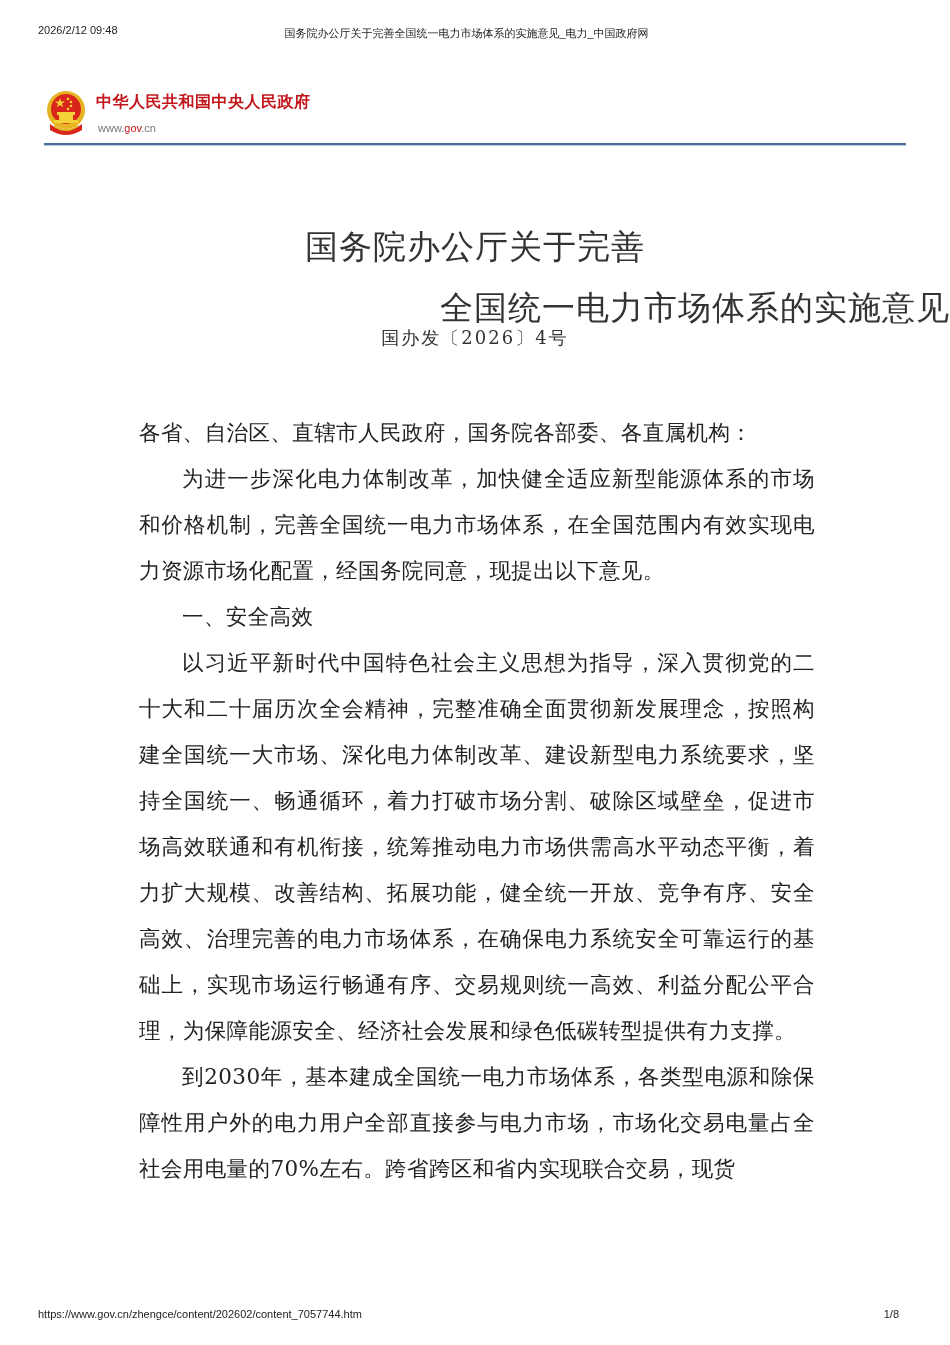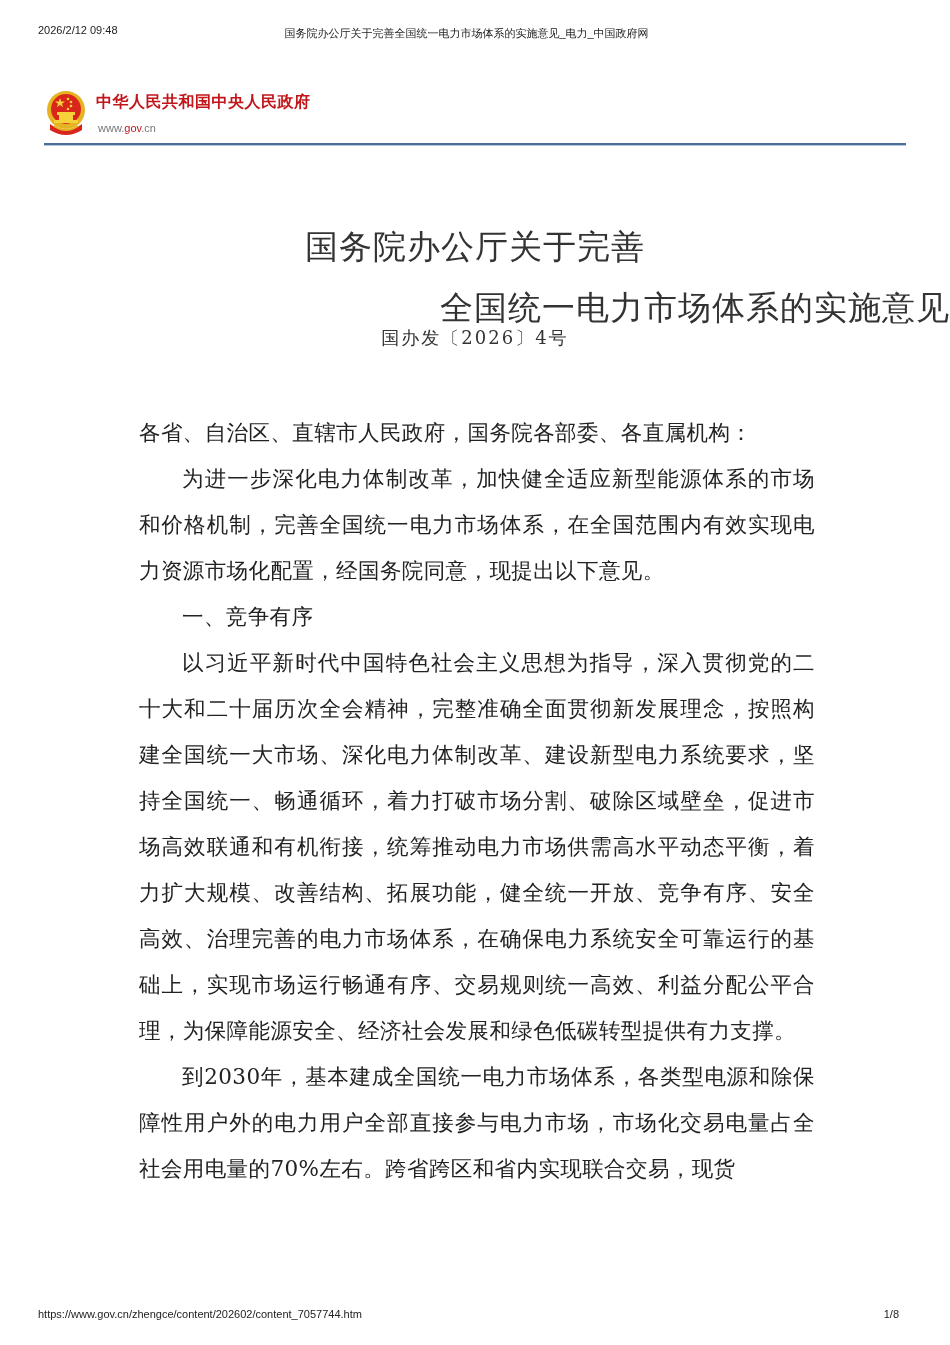--- a/index.html
+++ b/index.html
@@ -53,21 +53,21 @@
 </div>
 <div class="rule"></div>
 
 <div class="doc-title l1">国务院办公厅关于完善</div>
 <div class="doc-title l2">全国统一电力市场体系的实施意见</div>
 <div class="doc-number">国办发〔2026〕4号</div>
 
 <div class="body-text">
   <p>各省、自治区、直辖市人民政府，国务院各部委、各直属机构：</p>
   <p class="indent">为进一步深化电力体制改革，加快健全适应新型能源体系的市场和价格机制，完善全国统一电力市场体系，在全国范围内有效实现电力资源市场化配置，经国务院同意，现提出以下意见。</p>
-  <p class="heading">一、竞争有序</p>
+  <p class="heading">一、安全高效</p>
   <p class="indent">以习近平新时代中国特色社会主义思想为指导，深入贯彻党的二十大和二十届历次全会精神，完整准确全面贯彻新发展理念，按照构建全国统一大市场、深化电力体制改革、建设新型电力系统要求，坚持全国统一、畅通循环，着力打破市场分割、破除区域壁垒，促进市场高效联通和有机衔接，统筹推动电力市场供需高水平动态平衡，着力扩大规模、改善结构、拓展功能，健全统一开放、竞争有序、安全高效、治理完善的电力市场体系，在确保电力系统安全可靠运行的基础上，实现市场运行畅通有序、交易规则统一高效、利益分配公平合理，为保障能源安全、经济社会发展和绿色低碳转型提供有力支撑。</p>
   <p class="indent">到2030年，基本建成全国统一电力市场体系，各类型电源和除保障性用户外的电力用户全部直接参与电力市场，市场化交易电量占全社会用电量的70%左右。跨省跨区和省内实现联合交易，现货</p>
 </div>
 
 <div class="print-footer">
   <span class="url">https://www.gov.cn/zhengce/content/202602/content_7057744.htm</span>
   <span class="page">1/8</span>
 </div>
 
 </body></html>

